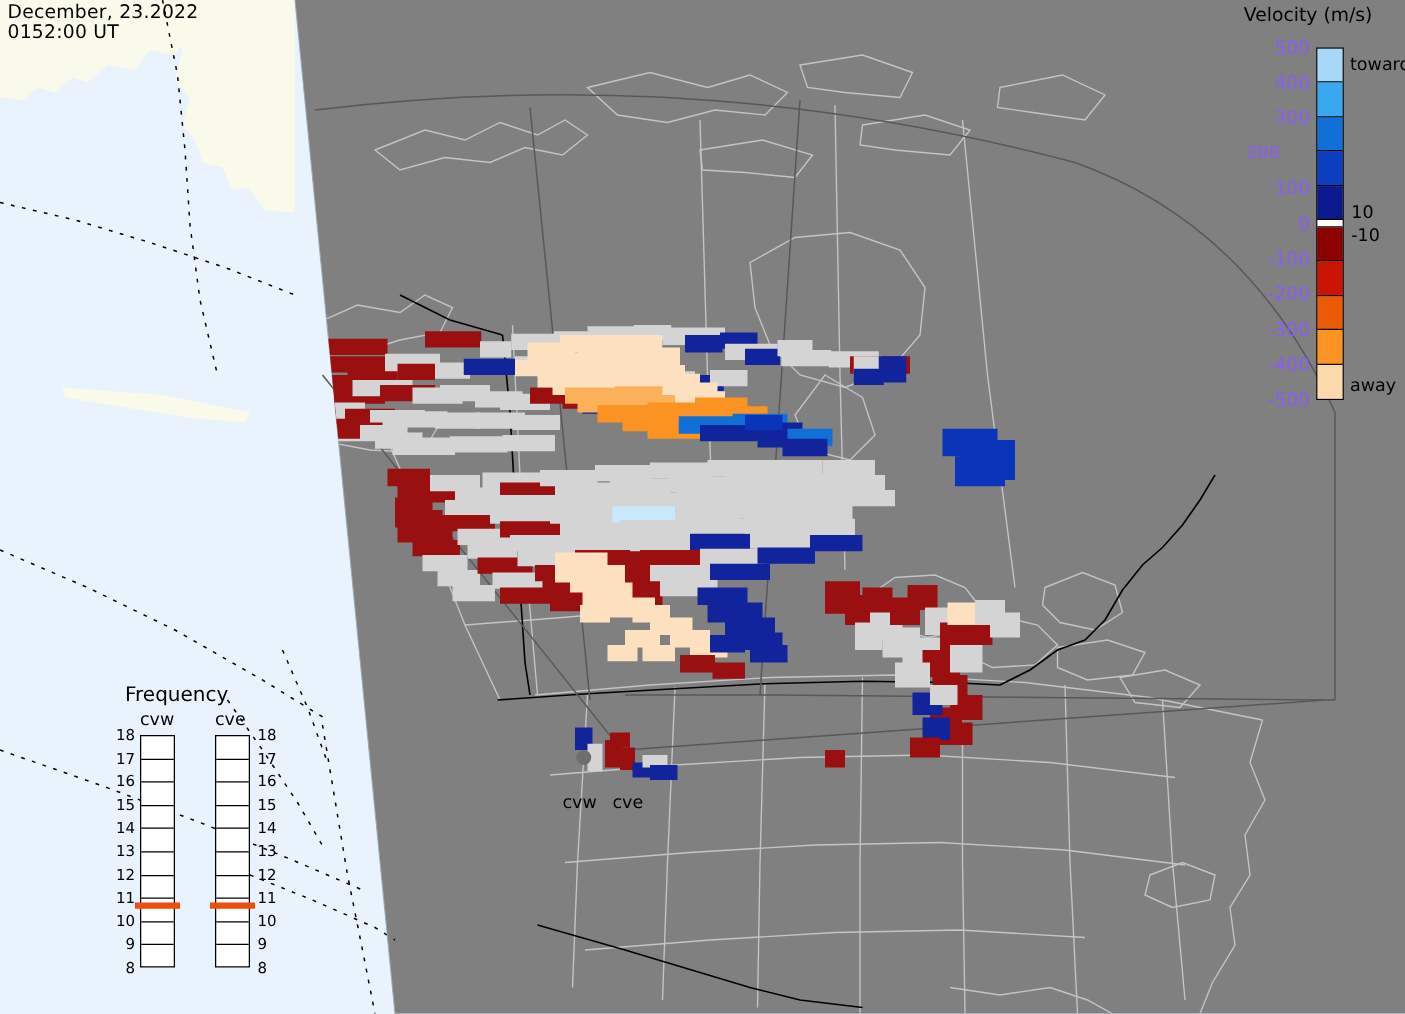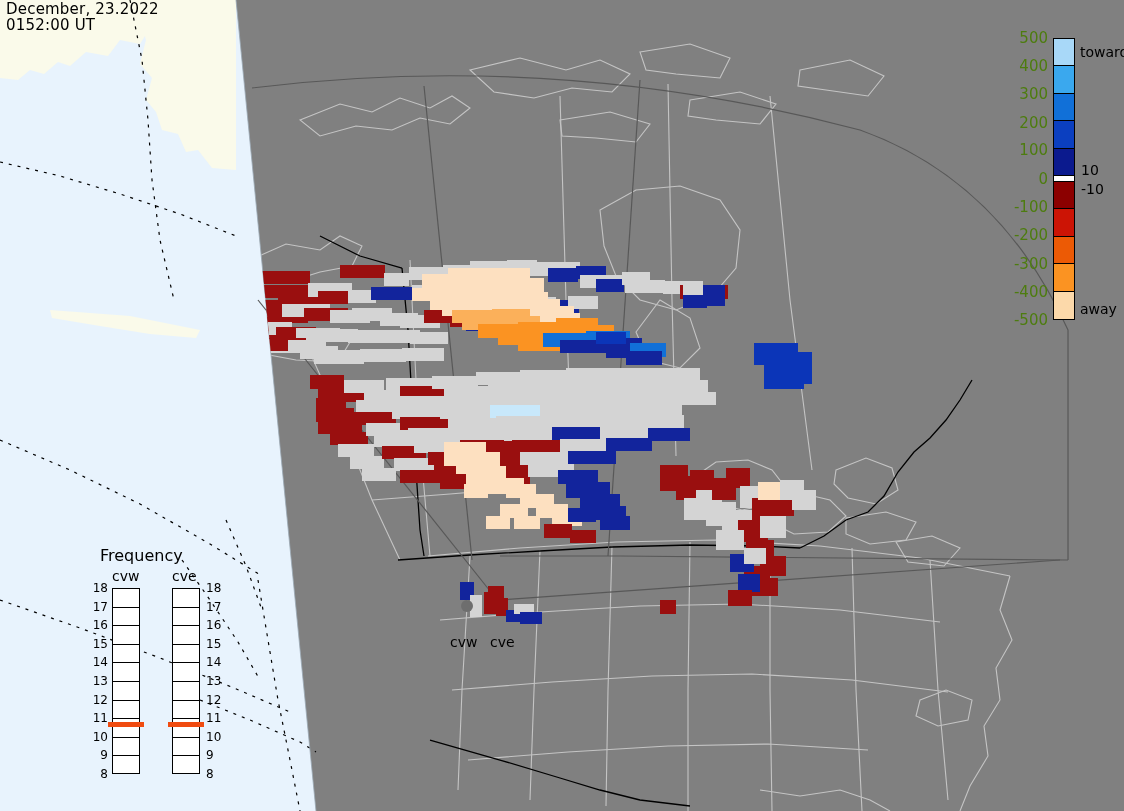--- a/index.html
+++ b/index.html
@@ -27,21 +27,21 @@
     font-size:15px;color:#000;
   }
   .barbox{
     position:absolute;left:1053px;top:38px;width:22px;height:282px;
     border:1px solid #000;box-sizing:border-box;
   }
   .band{width:100%;box-sizing:border-box;border-bottom:1px solid #000;}
   .band:last-child{border-bottom:none;}
   .vtick{
     position:absolute;right:0;width:46px;text-align:right;
-    font-size:15px;color:#4d7c0f;line-height:14px;
+    font-size:15px;color:#8b5cf6;line-height:14px;
   }
   .vside{
     position:absolute;font-size:14px;color:#000;line-height:14px;white-space:nowrap;
   }
 
   
   #freq{position:absolute;left:92px;top:546px;width:150px;height:240px;}
   .ftitle{position:absolute;left:8px;top:0px;font-size:16px;color:#000;}
   .fcol-label{position:absolute;top:22px;font-size:14px;color:#000;}
   .fbox{
@@ -407,38 +407,41 @@
 
     <circle cx="467" cy="606" r="6" fill="#6e6e6e"></circle>
   </svg>
 
   <div class="stamp">December, 23.2022</div>
   <div class="stamp" style="top:17px;">0152:00 UT</div>
 
   <div class="sitelbl" id="site-cvw" style="left: 450px; top: 634px;">cvw</div>
   <div class="sitelbl" id="site-cve" style="left: 490px; top: 634px;">cve</div>
 
+  <div id="velbar">
+    <div class="vtitle">Velocity (m/s)</div>
+  </div>
   <div class="barbox" id="barbox">
       <div class="band" style="height: 27.4px; background: rgb(168, 216, 248);"></div>
       <div class="band" style="height: 27.4px; background: rgb(58, 168, 238);"></div>
       <div class="band" style="height: 27.4px; background: rgb(17, 112, 216);"></div>
       <div class="band" style="height: 27.4px; background: rgb(11, 63, 192);"></div>
       <div class="band" style="height: 27.4px; background: rgb(11, 26, 142);"></div>
       <div class="band" style="height: 6px; background: rgb(255, 255, 255);"></div>
       <div class="band" style="height: 27.4px; background: rgb(140, 0, 0);"></div>
       <div class="band" style="height: 27.4px; background: rgb(204, 20, 5);"></div>
       <div class="band" style="height: 27.4px; background: rgb(236, 90, 5);"></div>
       <div class="band" style="height: 27.4px; background: rgb(251, 147, 34);"></div>
       <div class="band" style="height: 27.4px; background: rgb(252, 217, 170);"></div>
     </div>
   <div id="vticks">
       <div class="vtick" style="left: 1000px; width: 48px; top: 31px;">500</div>
       <div class="vtick" style="left: 1000px; width: 48px; top: 59.2px;">400</div>
       <div class="vtick" style="left: 1000px; width: 48px; top: 87.4px;">300</div>
-      <div class="vtick" style="left: 1000px; width: 48px; top: 115.6px;">200</div>
+      <div class="vtick" style="left: 976px; width: 48px; top: 115.6px; font-family: Liberation Mono, monospace;">200</div>
       <div class="vtick" style="left: 1000px; width: 48px; top: 143px;">100</div>
       <div class="vtick" style="left: 1000px; width: 48px; top: 172px;">0</div>
       <div class="vtick" style="left: 1000px; width: 48px; top: 200.2px;">-100</div>
       <div class="vtick" style="left: 1000px; width: 48px; top: 228.4px;">-200</div>
       <div class="vtick" style="left: 1000px; width: 48px; top: 256.6px;">-300</div>
       <div class="vtick" style="left: 1000px; width: 48px; top: 284.8px;">-400</div>
       <div class="vtick" style="left: 1000px; width: 48px; top: 313px;">-500</div>
     </div>
   <div class="vside" id="lbl-toward" style="left:1080px;top:45px;">toward</div>
   <div class="vside" id="lbl-away" style="left:1080px;top:302px;">away</div>

